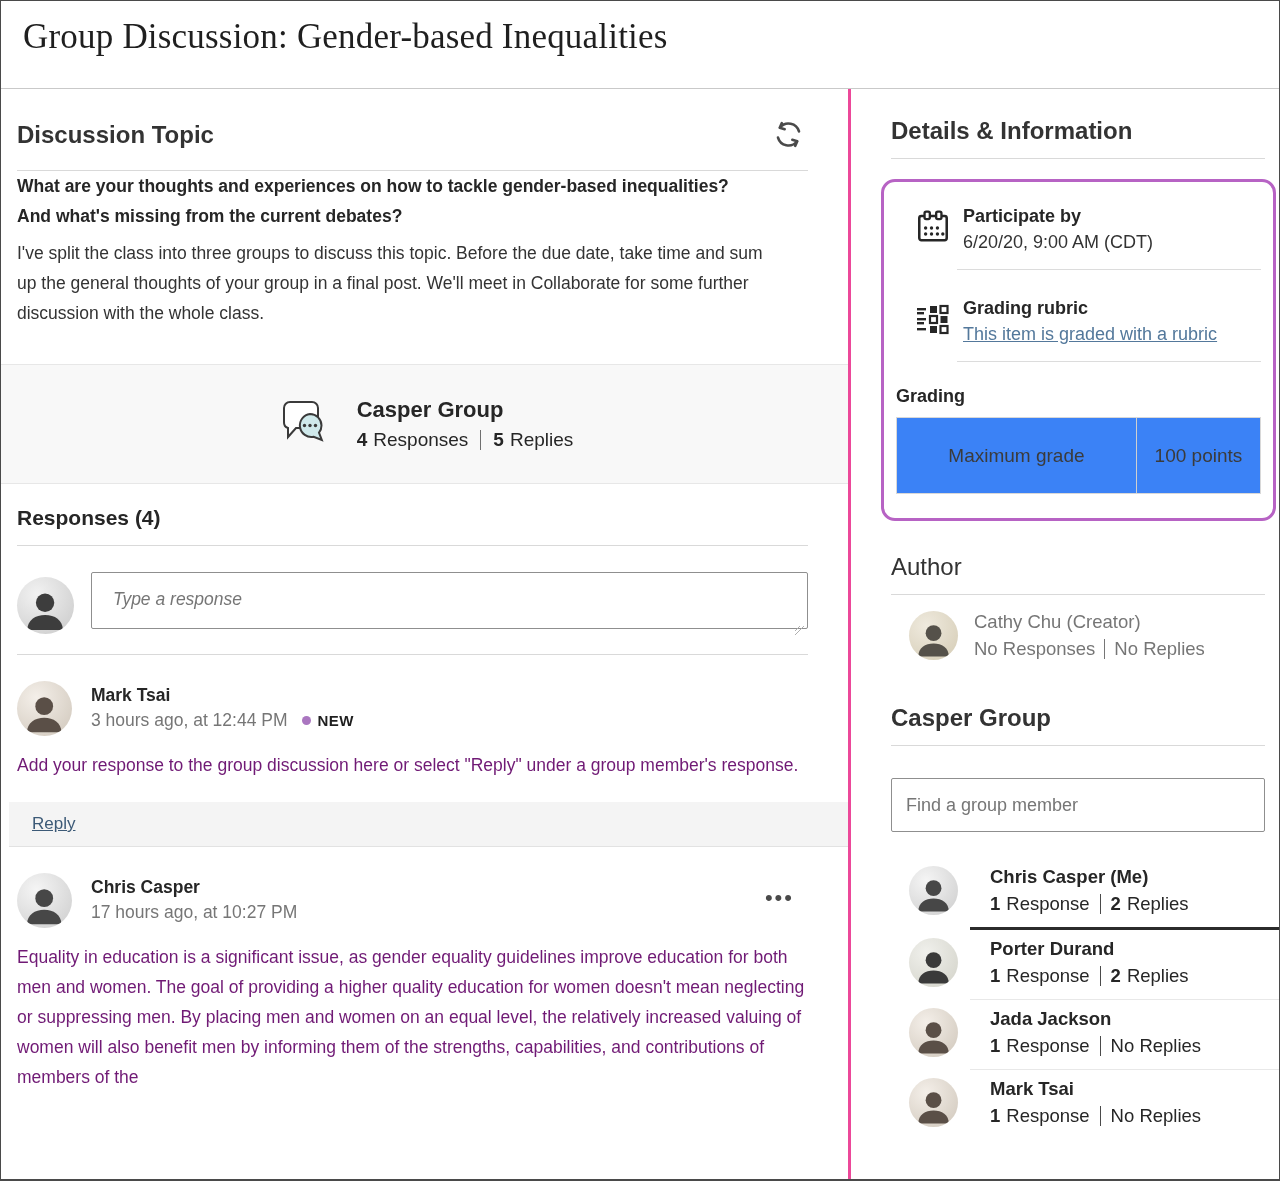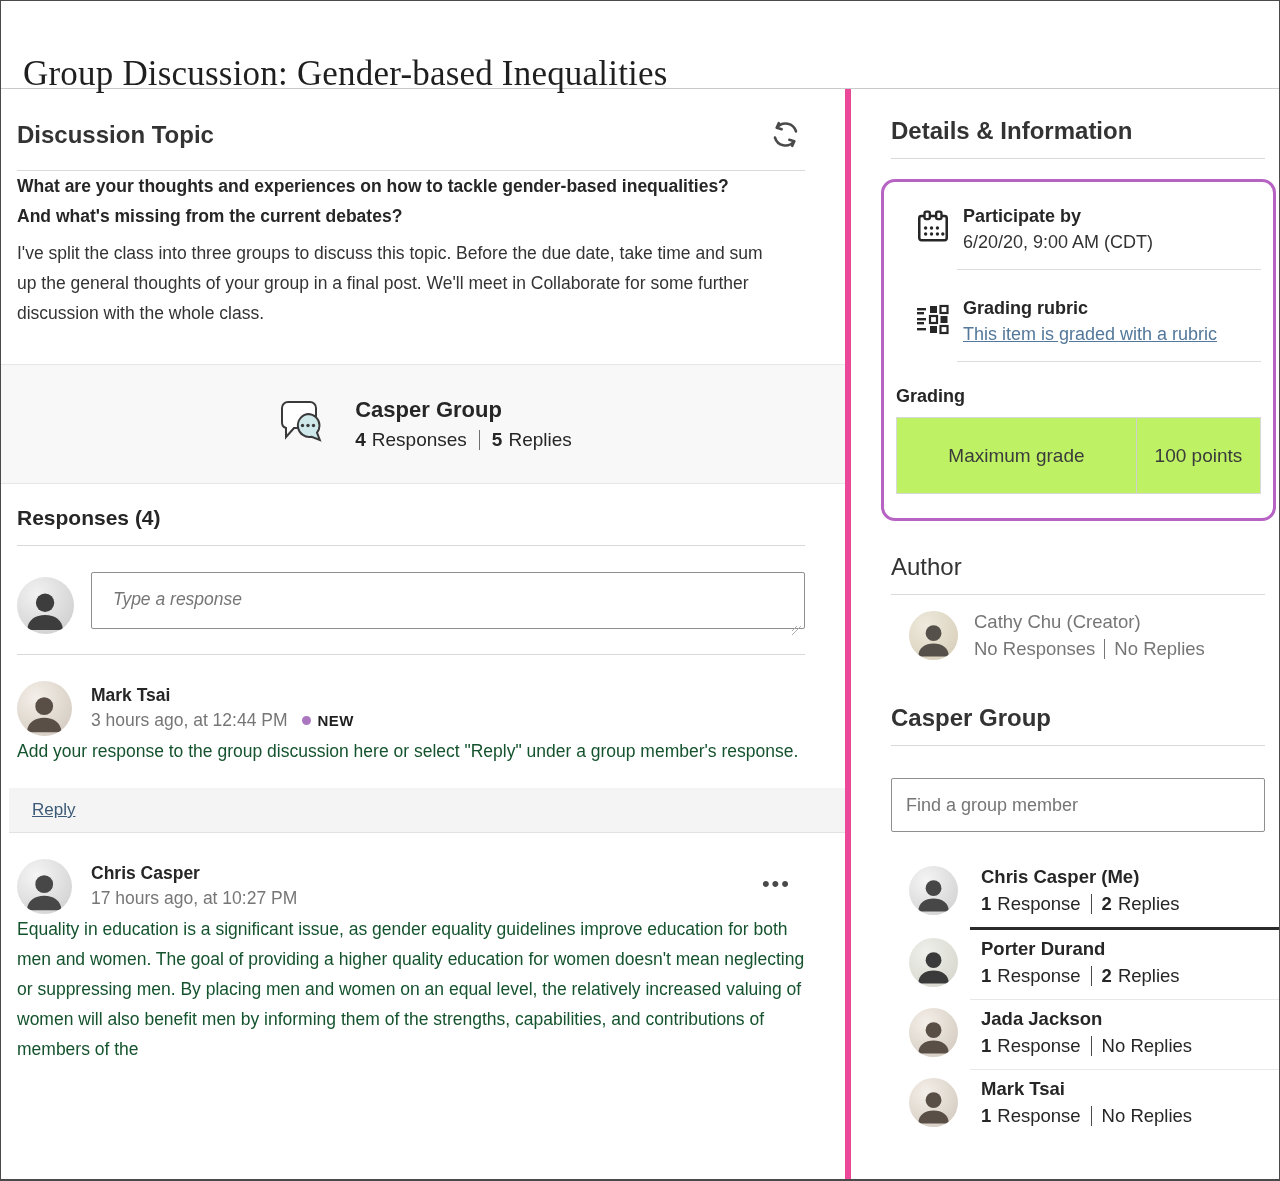--- a/index.html
+++ b/index.html
@@ -6,25 +6,25 @@
   html,body { background:#fff; }
   body { font-family:"Liberation Sans","DejaVu Sans",sans-serif; color:#262626; }
 
   .frame {
     position:relative; width:1280px; height:1181px; background:#fff;
     border:1px solid #4a4a4a; border-bottom:2px solid #4a4a4a; overflow:hidden;
   }
 
   
   .page-header { height:88px; padding:16px 24px 0 22px; border-bottom:1px solid #c9c9c9; background:#fff; }
-  .page-title { font-family:"Liberation Serif","DejaVu Serif",serif; font-size:35px; font-weight:400; color:#1f1f1f; letter-spacing:.2px;margin-top:37px; }
+  .page-title { font-family:"Liberation Serif","DejaVu Serif",serif; font-size:35px; font-weight:400; color:#1f1f1f; letter-spacing:.2px; }
 
   
   .main { display:flex; height:1093px; }
-  .col-left { width:850px; border-right:6px solid #ec4899; overflow:hidden; }
+  .col-left { width:850px; border-right:3px solid #ec4899; overflow:hidden; }
   .col-right { flex:1; overflow:hidden; padding:0 14px 0 40px; }
 
   
   .topic { padding:26px 40px 0 16px; }
   .topic-head { display:flex; align-items:center; justify-content:space-between; }
   .h-section { font-size:24px; font-weight:600; color:#333; }
   .icon-btn { background:none; border:none; cursor:pointer; padding:2px; line-height:0; }
   .rule { height:1px; background:#d9d9d9; border:none; }
   .topic .rule { margin-top:16px; }
   .topic-question { max-width:745px; font-size:17.5px; font-weight:700; line-height:30px; color:#262626; }
@@ -61,21 +61,21 @@
   .composer-rule { margin-top:33px; }
 
   
   .post { margin-top:26px; }
   .post-head { display:flex; gap:19px; }
   .post-head-main { padding-top:4px; flex:1; }
   .post-author { font-size:17.5px; font-weight:700; color:#262626; }
   .post-meta { margin-top:4px; display:flex; align-items:center; font-size:17.5px; color:#767676; }
   .new-dot { width:9px; height:9px; border-radius:50%; background:#aa76c0; margin:0 7px 0 14px; }
   .new-label { font-size:15px; font-weight:800; color:#1f1f1f; letter-spacing:.4px; }
-  .post-body { max-width:790px; font-size:17.5px; line-height:30px; color:#14532d; }
+  .post-body { margin-top:14px; max-width:790px; font-size:17.5px; line-height:30px; color:#701a75; }
   .ellipsis-btn { background:none; border:none; cursor:pointer; color:#4a4a4a; font-size:22px; letter-spacing:2px; padding:8px 10px; align-self:flex-start; margin:6px 4px 0 0; line-height:1; }
 
   .reply-bar {
     margin:22px -40px 0 -8px; height:45px; background:#f4f4f4; border-bottom:1px solid #e2e2e2;
     display:flex; align-items:center; padding-left:23px;
   }
   .reply-link { font-size:17px; color:#3c5a77; text-decoration:underline; cursor:pointer; }
 
   
   .avatar { border-radius:50%; overflow:hidden; flex:0 0 auto; display:flex; align-items:flex-end; justify-content:center; }
@@ -99,41 +99,41 @@
     padding:14px 0 14px 0;
   }
   .pbox-row { display:flex; gap:9px; padding:10px 10px 8px 30px; }
   .pbox-icon { width:40px; flex:0 0 40px; padding-top:2px; }
   .pbox-label { font-size:18px; font-weight:700; color:#262626; }
   .pbox-value { margin-top:5px; font-size:18px; color:#333; }
   .pbox-link { margin-top:5px; font-size:18px; color:#53789b; text-decoration:underline; cursor:pointer; display:inline-block; }
   .pbox-rule { height:1px; background:#dcdcdc; margin:8px 12px 0 73px; }
   .pbox-row2 { padding-top:28px; }
   .grading-heading { margin:24px 0 10px 12px; font-size:18px; font-weight:600; color:#262626; }
-  .grade-table { display:flex; margin:0 12px 10px 12px; height:77px; background:#bef264; border:1px solid #d8d8d8; }
+  .grade-table { display:flex; margin:0 12px 10px 12px; height:77px; background:#3b82f6; border:1px solid #d8d8d8; }
   .grade-cell { display:flex; align-items:center; justify-content:center; font-size:19px; color:#3b3b3b; }
   .grade-cell.left { flex:1.94; }
   .grade-cell.right { flex:1; border-left:1px solid #cfcfcf; }
 
   .h-author { font-size:24px; font-weight:400; color:#333; margin-top:32px; }
   .author-row { display:flex; align-items:center; gap:16px; margin:16px 0 0 18px; }
   .author-name { font-size:18.5px; color:#767676; }
   .author-stats { margin-top:5px; font-size:18.5px; color:#767676; display:flex; align-items:center; }
   .author-stats .pipe { border-left-color:#767676; margin:0 9px; }
 
   .h-group { margin-top:44px; }
 
   .member-search {
     margin-top:32px; width:100%; height:54px; border:1px solid #8f8f8f; border-radius:2px;
     font-family:"Liberation Sans",sans-serif; font-size:18px; padding:0 14px; outline:none; color:#262626; background:#fff;
   }
   .member-search::placeholder { color:#767676; opacity:1; }
 
   .member-list { margin-top:26px; }
-  .member-row { display:flex; align-items:center; gap:23px; padding:8px 0 12px 18px; }
+  .member-row { display:flex; align-items:center; gap:32px; padding:8px 0 12px 18px; }
   .member-name { font-size:18.5px; font-weight:700; color:#262626; }
   .member-stats { margin-top:5px; font-size:18.5px; color:#262626; display:flex; align-items:center; }
   .member-stats .pipe { border-left-color:#4a4a4a; margin:0 10px; }
   .member-rule { height:1px; background:#e8e8e8; margin:0 -14px 0 79px; }
   .member-rule.strong { height:3px; background:#2b2b2b; }
 </style>
 </head>
 <body>
 
 <div class="frame">

